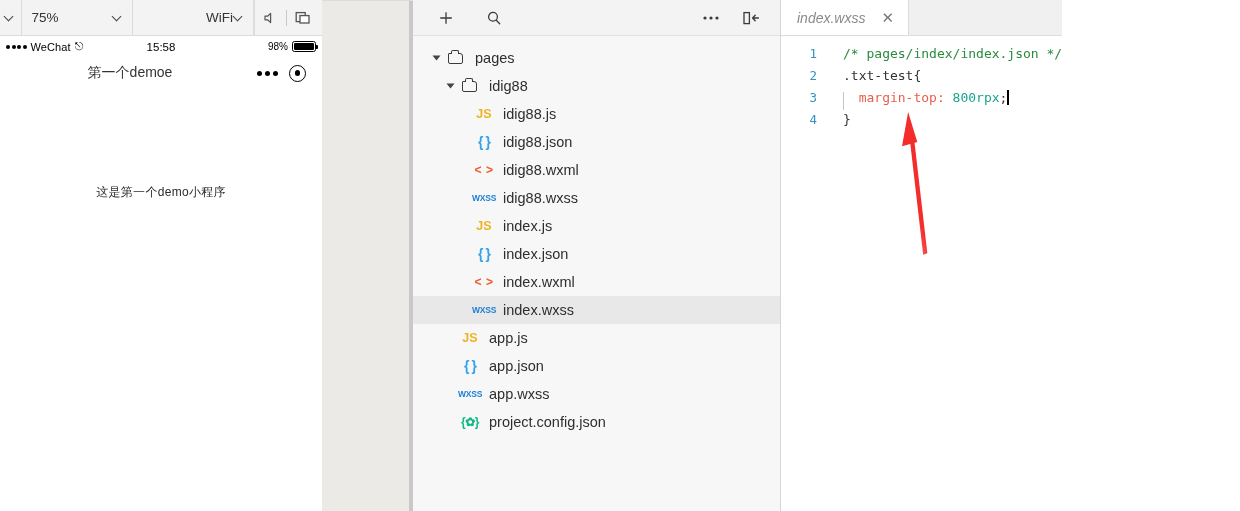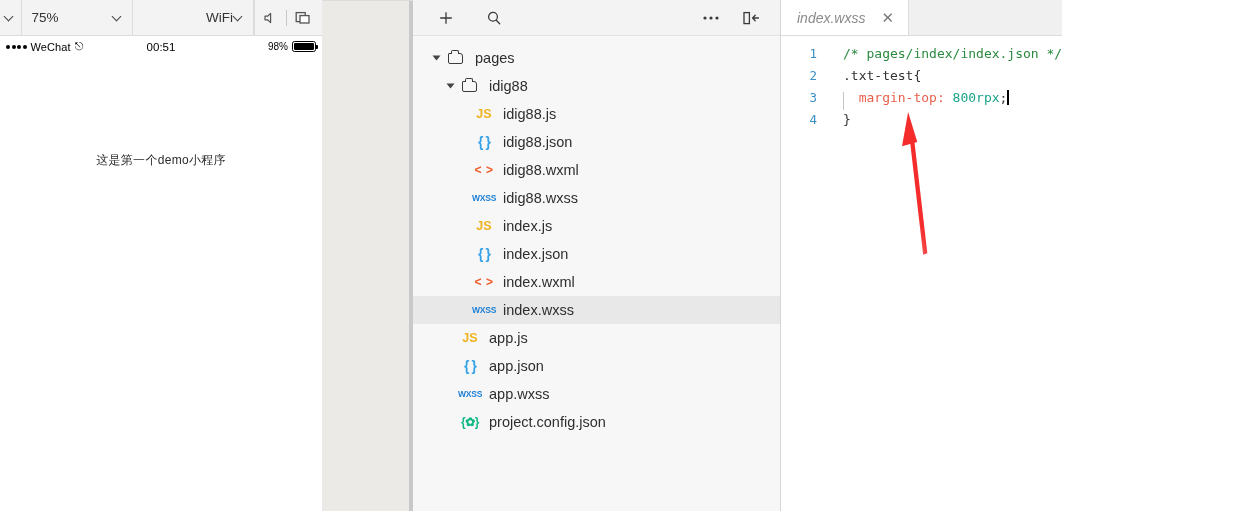--- a/index.html
+++ b/index.html
@@ -408,29 +408,42 @@
         <div class="sb-left">
           <span class="sig-dots">
             <i></i>
               <i></i>
               <i></i>
               <i></i>
           </span>
           <span class="sb-carrier">WeChat</span>
           <span class="wifi-g">⎋</span>
         </div>
-        <div class="sb-time">00:51</div>
+        <div class="sb-time">15:58</div>
         <div class="sb-right">
           <span class="sb-batt-pct">98%</span>
           <span class="batt">
               <i></i>
             </span>
         </div>
       </div>
 
+      <div class="navbar">
+        <div class="nav-title">第一个demoe</div>
+        <div class="nav-actions">
+          <span class="dots3">
+              <i></i>
+              <i></i>
+              <i></i>
+            </span>
+          <span class="target-ico">
+              <i></i>
+            </span>
+        </div>
+      </div>
 
       <div class="page-body">
         <div class="txt-test">这是第一个demo小程序</div>
       </div>
     </div>
   </div>
 
   <div class="gap-panel">
     <div class="splitter"></div>
   </div>

